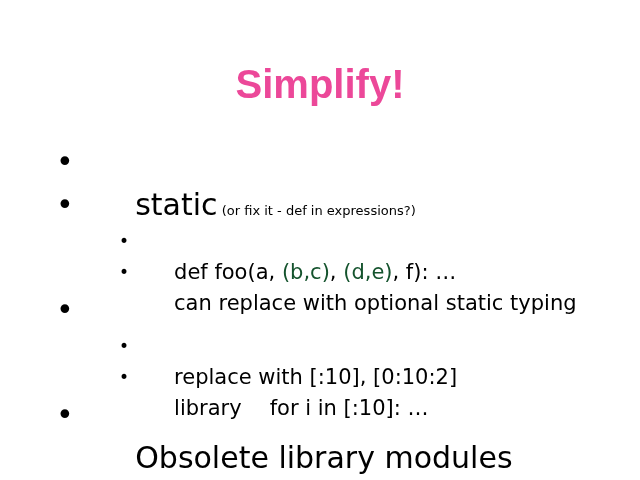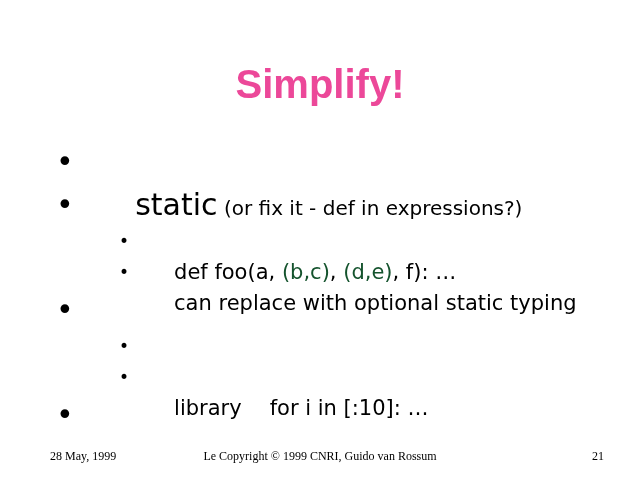--- a/index.html
+++ b/index.html
@@ -74,21 +74,21 @@
   }
   .l2 .bullet {
     position: absolute;
     left: 119px;
     top: 0;
     font-size: 17px;
     line-height: 31px;
   }
 
   .small-note {
-    font-size: 20px;
+    font-size: 13px;
   }
   .red {
     color: #14532d;
   }
   .gap {
     display: inline-block;
     width: 28px;
   }
 
   
@@ -151,32 +151,27 @@
 
     <div class="l2">
       <span class="bullet">•</span><span>can replace with optional static typing</span>
     </div>
 
     <div class="l1">
       <span class="bullet">•</span>
     </div>
 
     <div class="l2">
-      <span class="bullet">•</span>
+      <span class="bullet">•</span><span>replace with [:10], [0:10:2]</span>
     </div>
 
     <div class="l2">
       <span class="bullet">•</span><span>library</span><span class="gap"></span><span>for i in [:10]: …</span>
     </div>
 
     <div class="l1">
-      <span class="bullet">•</span>
+      <span class="bullet">•</span><span>Obsolete library modules</span>
     </div>
 
   </div>
 
-  <div id="footer">
-    <span id="footer-date">28 May, 1999</span>
-    <span id="footer-copyright">Le Copyright © 1999 CNRI, Guido van Rossum</span>
-    <span id="footer-pagenum">21</span>
-  </div>
 
 </div>
 
 </body></html>

